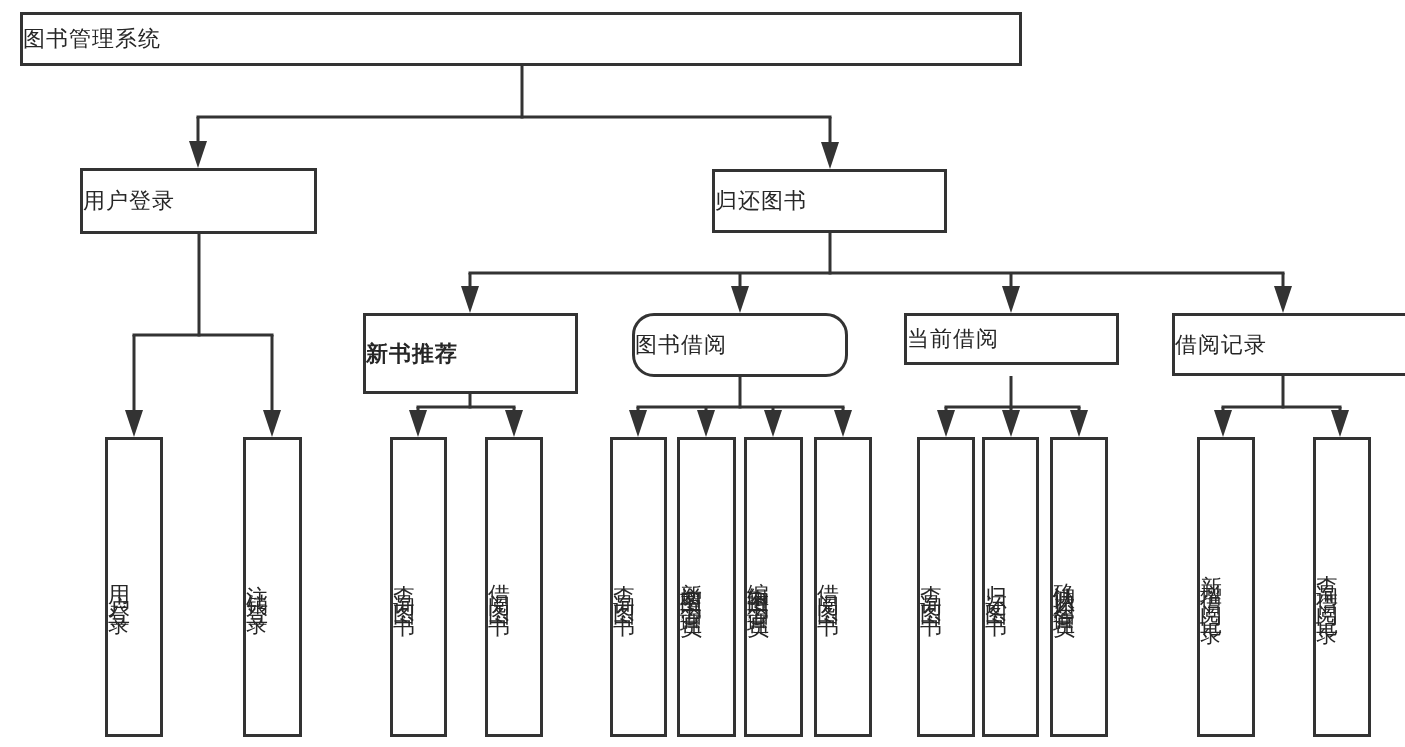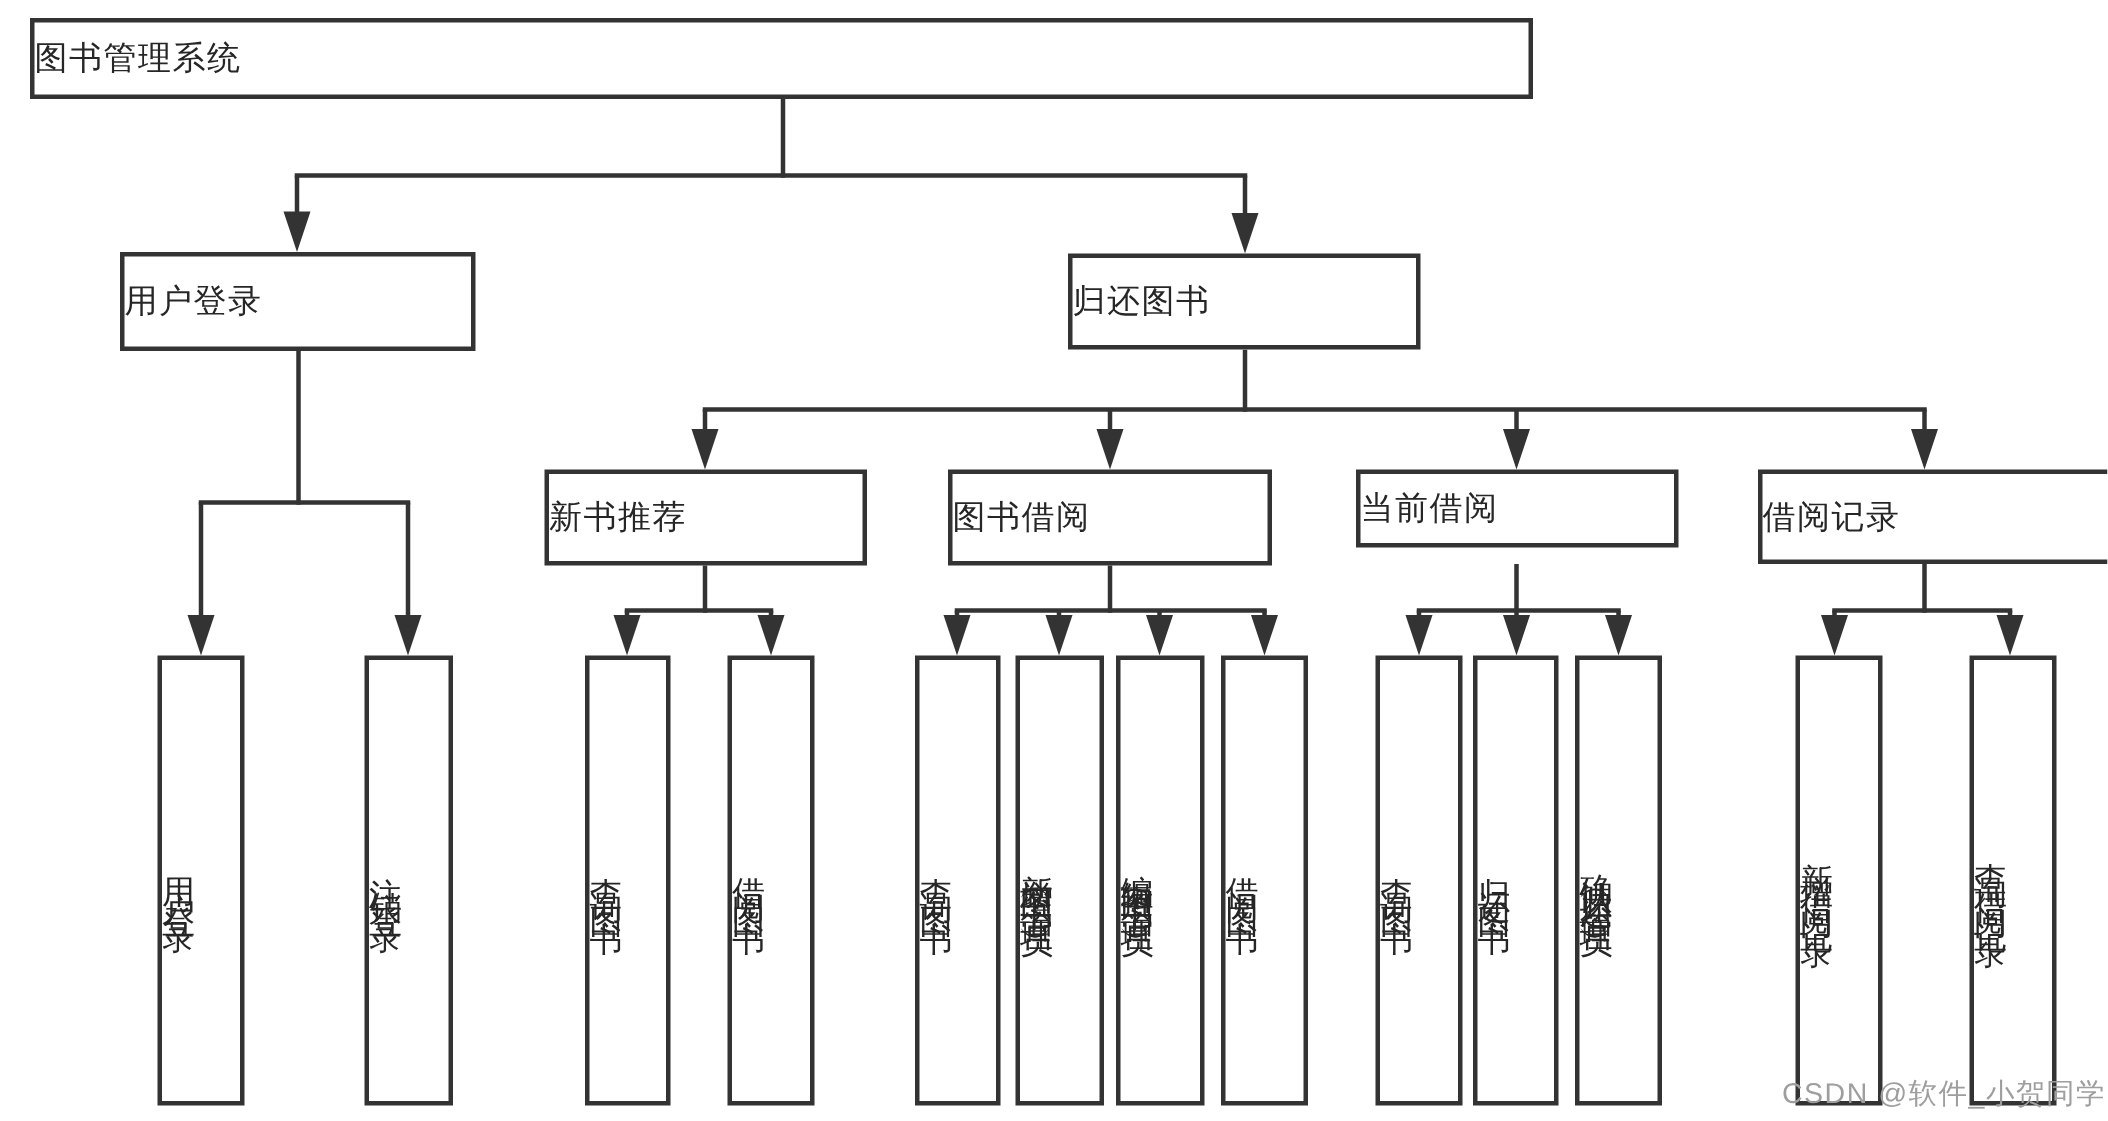--- a/index.html
+++ b/index.html
@@ -141,24 +141,24 @@
     <span>图书管理系统</span>
   </div>
 
   <div class="box" style="left:80px; top:168px; width:237px; height:66px;">
     <span>用户登录</span>
   </div>
   <div class="box" style="left:712px; top:169px; width:235px; height:64px;">
     <span>归还图书</span>
   </div>
 
-  <div class="box" style="left:363px; top:313px; width:215px; height:64px;">
+  <div class="box" style="left:363px; top:313px; width:215px; height:81px;font-weight:bold;">
     <span>新书推荐</span>
   </div>
-  <div class="box" style="left:632px; top:313px; width:216px; height:64px;">
+  <div class="box" style="left:632px; top:313px; width:216px; height:64px;border-radius:22px;">
     <span>图书借阅</span>
   </div>
   <div class="box" style="left:904px; top:313px; width:215px; height:52px;">
     <span>当前借阅</span>
   </div>
   <div class="box" style="left:1172px; top:313px; width:249px; height:63px;">
     <span>借阅记录</span>
   </div>
 
   <div class="box leaf" style="left:105px; top:437px; width:58px; height:300px;">
@@ -194,15 +194,14 @@
   <div class="box leaf dense" style="left:1050px; top:437px; width:58px; height:300px;">
     <span>确认归还（管理员）</span>
   </div>
   <div class="box leaf" style="left:1197px; top:437px; width:58px; height:300px;">
     <span>新增借阅记录</span>
   </div>
   <div class="box leaf" style="left:1313px; top:437px; width:58px; height:300px;">
     <span>查询借阅记录</span>
   </div>
 
-  <div class="watermark">CSDN @软件_小贺同学</div>
 
 </div>
 
 </body></html>

